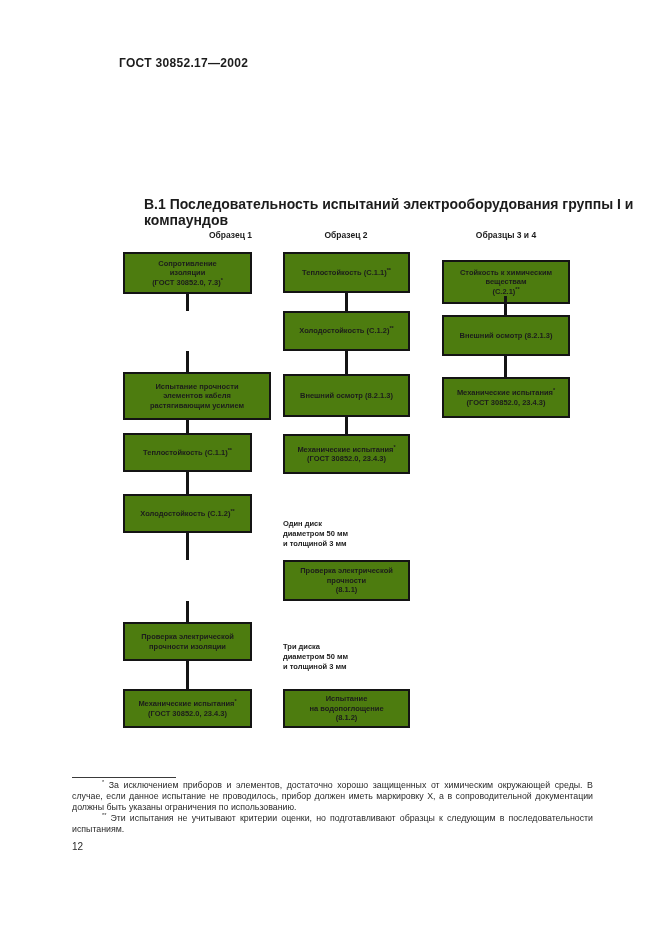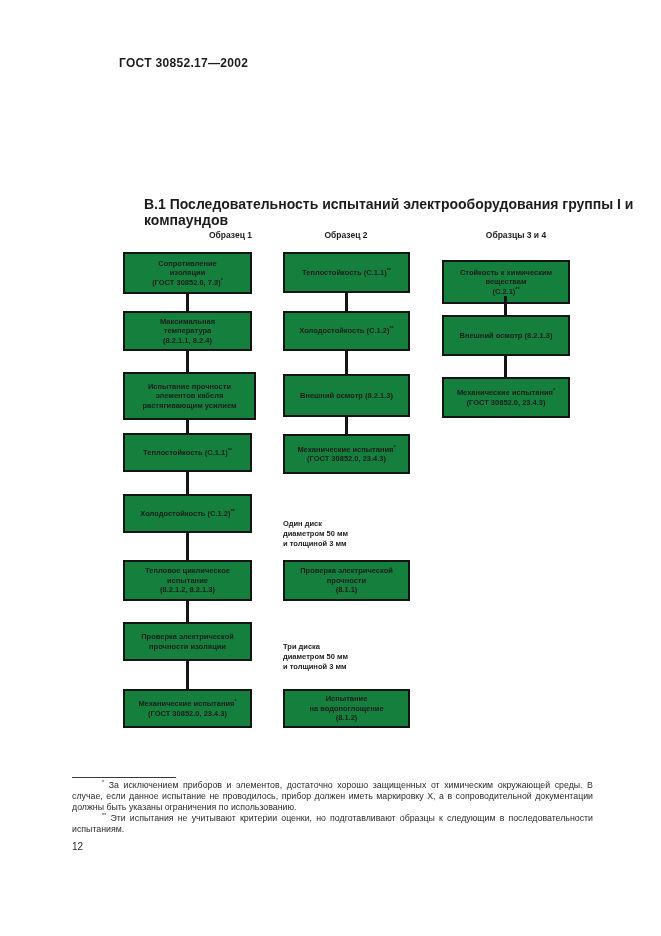--- a/index.html
+++ b/index.html
@@ -25,21 +25,21 @@
     position:absolute; left:104px; top:196px;
     font-size:14px; font-weight:bold;margin-left:40px;
   }
   .flowchart { position:absolute; left:0; top:0; width:661px; height:936px; }
   .col-header {
     position:absolute; width:130px; text-align:center;
     font-size:8.5px; font-weight:bold;
   }
   .fbox {
     position:absolute; box-sizing:border-box;
-    border:2px solid #141414; background:#15803d;
+    border:2px solid #141414; background:#4d7c0f;
     display:flex; flex-direction:column; justify-content:center; align-items:center;
     font-size:7.5px; font-weight:bold; line-height:9.5px; text-align:center;
     padding:1px 2px;
   }
   .bl { white-space:nowrap; }
   sup.ast { font-size:5.5px; line-height:0; vertical-align:super; }
   .connector { position:absolute; width:3px; background:#141414; }
   .fnote {
     position:absolute; width:127px; text-align:left;
     font-size:7.5px; font-weight:bold; line-height:10px;
@@ -62,58 +62,48 @@
 
   <div class="doc-title">
   </div>
 
   <div class="section-heading">В.1  Последовательность испытаний электрооборудования группы I и компаундов</div>
 
   <div class="flowchart">
 
     <div class="col-header" style="left:122px;top:230px;text-align:right;">Образец 1</div>
     <div class="col-header" style="left:281px;top:230px;">Образец 2</div>
-    <div class="col-header" style="left:451px;top:230px;">Образцы 3 и 4</div>
+    <div class="col-header" style="left:441px;top:230px;">Образцы 3 и 4</div>
 
     <div class="fbox" style="left:123px;top:252px;width:129px;height:42px;">
       <div class="bl"><span>Сопротивление</span></div>
       <div class="bl"><span>изоляции</span></div>
       <div class="bl"><span>(ГОСТ 30852.0, 7.3)</span><sup class="ast">*</sup></div>
     </div>
     <div class="connector" style="left:186px;top:294px;height:17px;"></div>
 
-    <div class="fbox" style="left:123px;top:311px;width:129px;height:40px;">
-      <div class="bl"><span>Максимальная</span></div>
-      <div class="bl"><span>температура</span></div>
-      <div class="bl"><span>(8.2.1.1, 8.2.4)</span></div>
-    </div>
     <div class="connector" style="left:186px;top:351px;height:21px;"></div>
 
-    <div class="fbox" style="left:123px;top:372px;width:133px;height:48px;">
+    <div class="fbox" style="left:123px;top:372px;width:148px;height:48px;">
       <div class="bl"><span>Испытание прочности</span></div>
       <div class="bl"><span>элементов кабеля</span></div>
       <div class="bl"><span>растягивающим усилием</span></div>
     </div>
     <div class="connector" style="left:186px;top:420px;height:13px;"></div>
 
     <div class="fbox" style="left:123px;top:433px;width:129px;height:39px;">
       <div class="bl"><span>Теплостойкость (С.1.1)</span><sup class="ast">**</sup></div>
     </div>
     <div class="connector" style="left:186px;top:472px;height:22px;"></div>
 
     <div class="fbox" style="left:123px;top:494px;width:129px;height:39px;">
       <div class="bl"><span>Холодостойкость (С.1.2)</span><sup class="ast">**</sup></div>
     </div>
     <div class="connector" style="left:186px;top:533px;height:27px;"></div>
 
-    <div class="fbox" style="left:123px;top:560px;width:129px;height:41px;">
-      <div class="bl"><span>Тепловое циклическое</span></div>
-      <div class="bl"><span>испытание</span></div>
-      <div class="bl"><span>(8.2.1.2, 8.2.1.3)</span></div>
-    </div>
     <div class="connector" style="left:186px;top:601px;height:21px;"></div>
 
     <div class="fbox" style="left:123px;top:622px;width:129px;height:39px;">
       <div class="bl"><span>Проверка электрической</span></div>
       <div class="bl"><span>прочности изоляции</span></div>
     </div>
     <div class="connector" style="left:186px;top:661px;height:28px;"></div>
 
     <div class="fbox" style="left:123px;top:689px;width:129px;height:39px;">
       <div class="bl"><span>Механические испытания</span><sup class="ast">*</sup></div>

